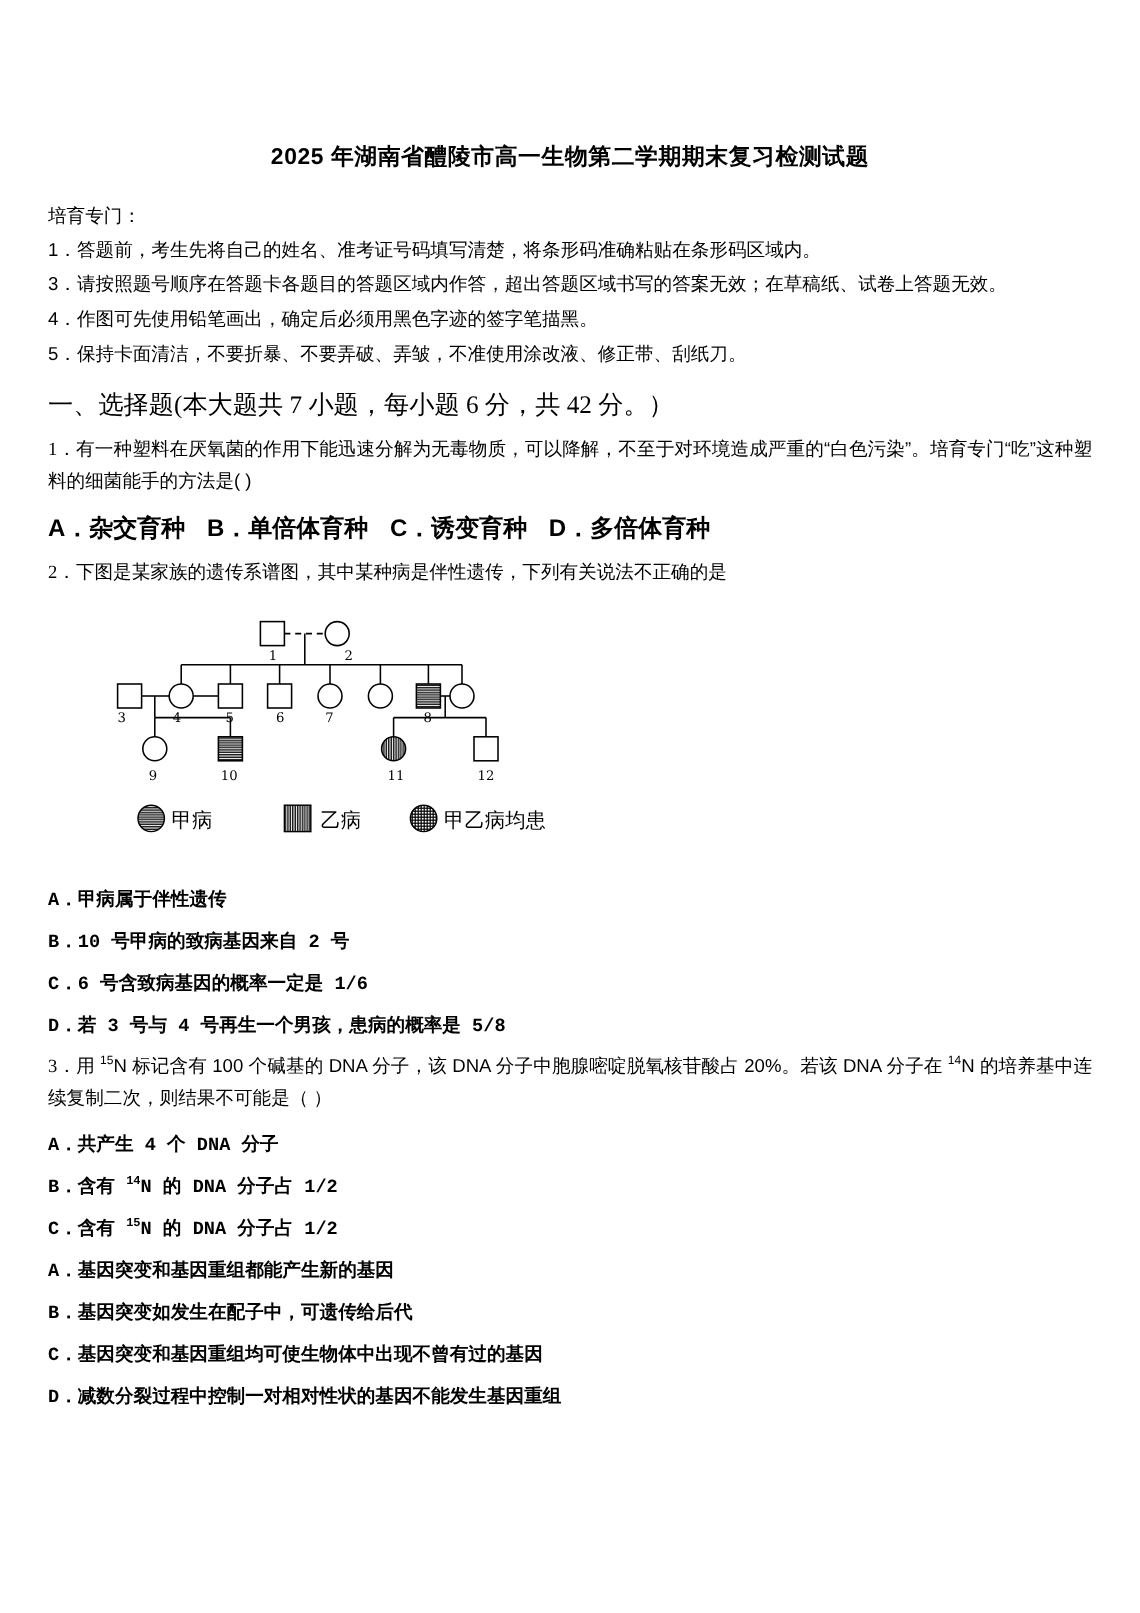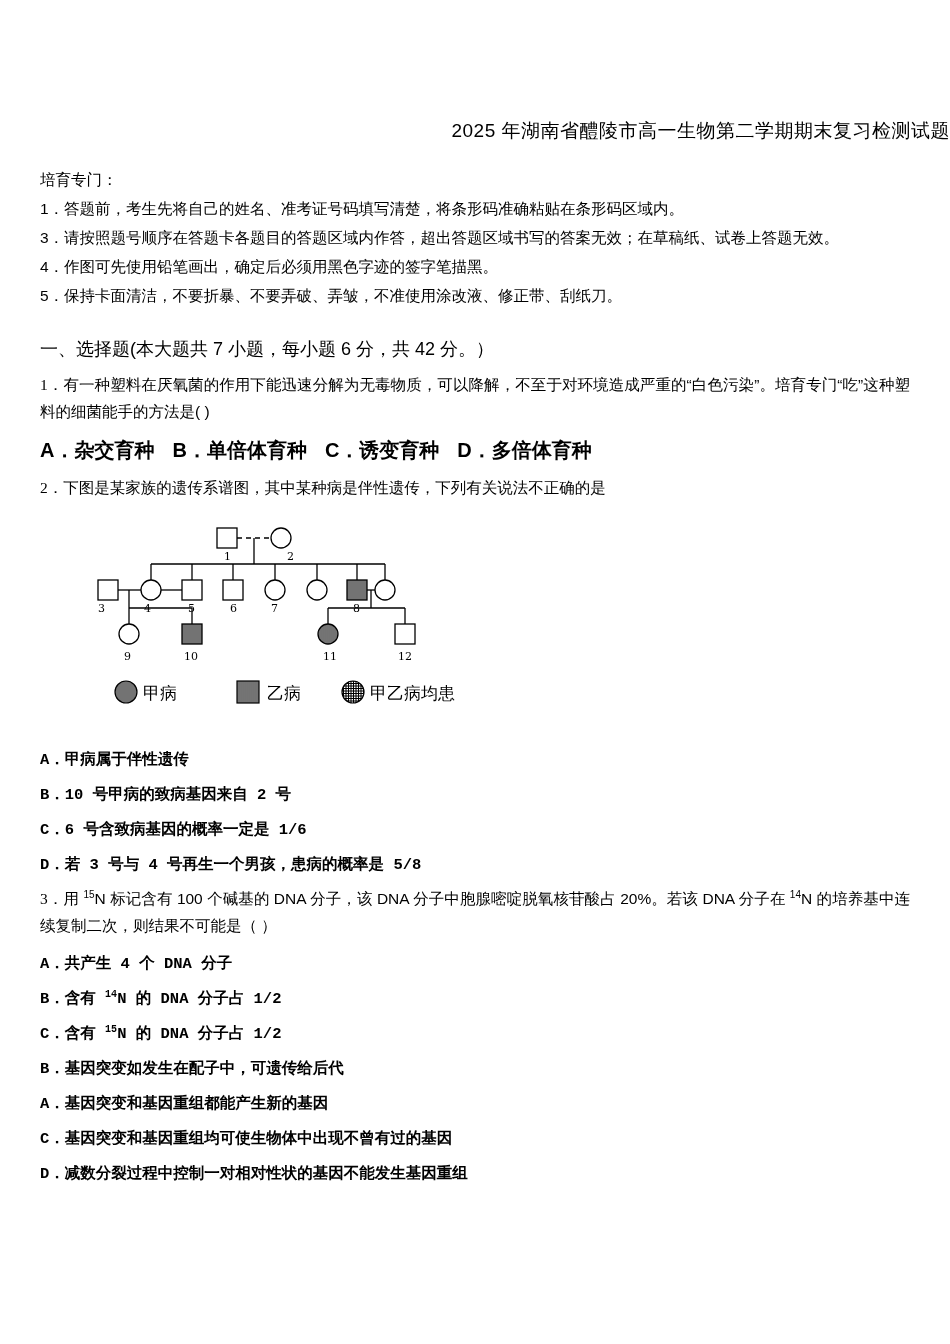--- a/index.html
+++ b/index.html
@@ -16,45 +16,45 @@
     overflow: hidden;
   }
   .page {
     position: absolute;
     left: 0; top: 0;
     width: 950px;
     height: 1344px;
     padding: 0;
   }
   .title {
-    text-align: right;
+    text-align: center;
     font-size: 19px;
-    font-weight: normal;
+    font-weight: bold;
     margin: 118px 0 0 0;
     letter-spacing: 0.5px;
     font-family: "Liberation Sans", "DejaVu Sans", sans-serif;
   }
   .content {
     margin: 0 40px 0 40px;
   }
   .notice-head {
     font-size: 15.5px;
     margin-top: 26px;
     font-family: "Liberation Sans", "DejaVu Sans", sans-serif;
   }
   .notice-line {
     font-size: 15.5px;
     margin-top: 7px;
     line-height: 1.42;
     font-family: "Liberation Sans", "DejaVu Sans", sans-serif;
   }
   .section-head {
-    font-size: 18px;
-    margin-top: 30px;
-    font-family: Liberation Sans, sans-serif;
+    font-size: 21px;
+    margin-top: 16px;
+    font-family: Liberation Serif, serif;
   }
   .q-stem {
     font-size: 15.5px;
     margin-top: 11px;
     line-height: 1.72;
     text-align: justify;
     font-family: "Liberation Sans", "DejaVu Sans", sans-serif;
   }
   .q-num {
     font-family: "Liberation Serif", "DejaVu Serif", serif;
@@ -209,19 +209,19 @@
     <div class="opt-block">C．6 号含致病基因的概率一定是 1/6</div>
     <div class="opt-block">D．若 3 号与 4 号再生一个男孩，患病的概率是 5/8</div>
 
     <div class="q-stem">
       <span class="q-num">3．</span><span>用 <sup>15</sup>N 标记含有 100 个碱基的 DNA 分子，该 DNA 分子中胞腺嘧啶脱氧核苷酸占 20%。若该 DNA 分子在 <sup>14</sup>N 的培养基中连续复制二次，则结果不可能是（   ）</span>
     </div>
     <div class="opt-block">A．共产生 4 个 DNA 分子</div>
     <div class="opt-block">B．含有 <sup>14</sup>N 的 DNA 分子占 1/2</div>
     <div class="opt-block">C．含有 <sup>15</sup>N 的 DNA 分子占 1/2</div>
 
+    <div class="opt-block">A．基因突变和基因重组都能产生新的基因</div>
     <div class="opt-block">B．基因突变如发生在配子中，可遗传给后代</div>
-    <div class="opt-block">A．基因突变和基因重组都能产生新的基因</div>
     <div class="opt-block">C．基因突变和基因重组均可使生物体中出现不曾有过的基因</div>
     <div class="opt-block">D．减数分裂过程中控制一对相对性状的基因不能发生基因重组</div>
 
   </div>
 </div>
 
 </body></html>

